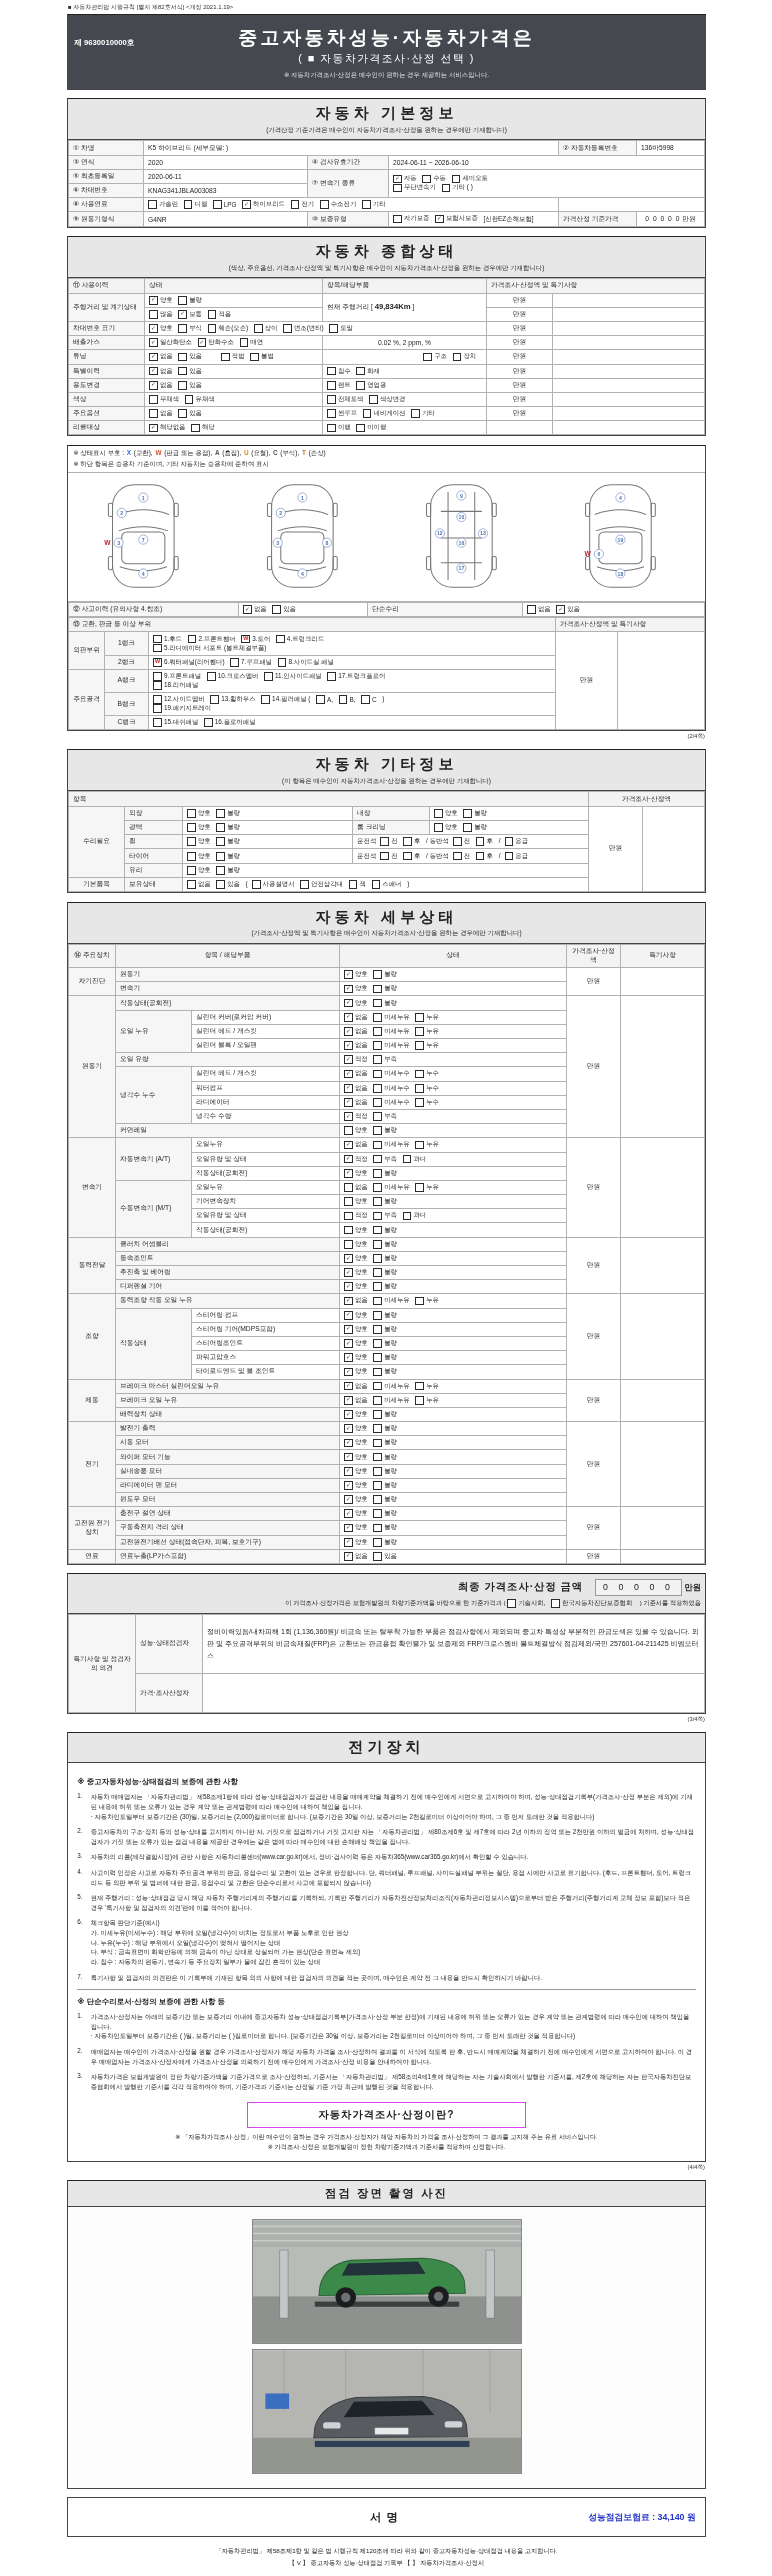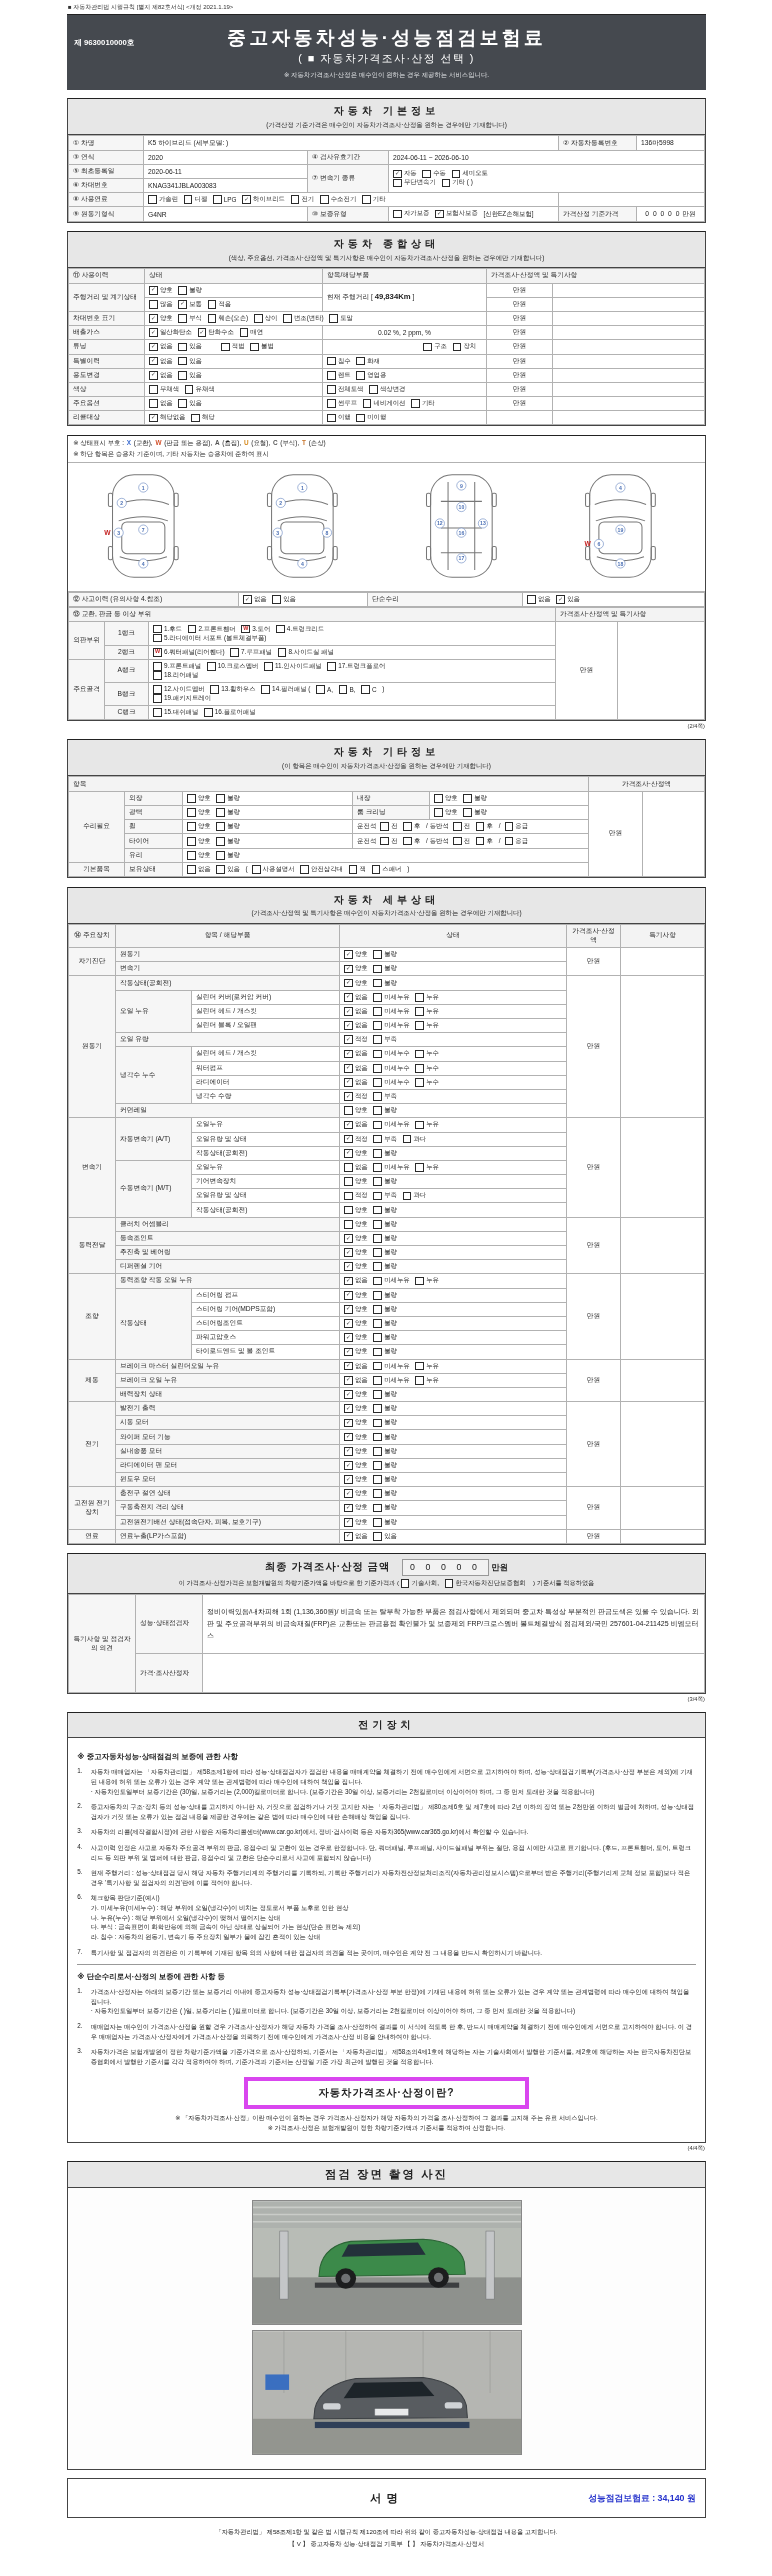--- a/index.html
+++ b/index.html
@@ -8,21 +8,21 @@
   .formref{font-size:6px;color:#333;padding:1px 0 2.1px 1px;}
   
   .titlebox{background:#45494f;color:#fff;text-align:center;padding:8.2px 5.2px 10.3px;position:relative;border-top:1.5px solid #222;}
   .titlebox h1{margin:2.1px 0 1px;font-size:19px;letter-spacing:3.1px;font-weight:bold;}
   .titlebox .tsub{font-size:10.8px;letter-spacing:1.5px;margin-top:1px;}
   .titlebox .tnote{font-size:6.4px;color:#e3e5e8;margin-top:4.1px;}
   .docno{position:absolute;left:7.2px;top:23px;font-size:7.7px;font-weight:bold;color:#fff;}
   
   .sec{border:0.8px solid #444;border-top:1.3px solid #222;margin-top:8.2px;background:#fff;}
   .band{background:#e7e7e7;text-align:center;padding:5.2px 3.1px 4.6px;border-bottom:0.8px solid #444;}
-  .band h2{margin:0;font-size:10px;letter-spacing:4.1px;font-weight:bold;}
+  .band h2{margin:0;font-size:15px;letter-spacing:4.1px;font-weight:bold;}
   .band .sub{font-size:6.4px;margin-top:2.6px;color:#222;}
   table{border-collapse:collapse;width:100%;}
   td,th{border:0.5px solid #b2b2b2;font-size:6.7px;padding:2.1px 4.1px;vertical-align:middle;}
   th{font-weight:normal;background:#f3f3f3;text-align:left;}
   .lb{background:#f6f6f6;}
   .ct{text-align:center;}
   .pr{text-align:center;}
   .pgmark{text-align:right;font-size:5.7px;color:#333;padding:1.5px 1px 0 0;}
   
   .cbi{display:inline-flex;align-items:center;margin-right:5.7px;white-space:nowrap;vertical-align:middle;}
@@ -31,53 +31,53 @@
   .cbl{font-size:6.4px;}
   .cbt{font-size:6.4px;margin-right:4.1px;}
   b.odo{font-size:7.7px;}
   
   .legendrow{border-bottom:0.5px solid #b2b2b2;padding:3.1px 5.2px;font-size:6.4px;}
   .legendrow .lk{font-weight:bold;margin:0 1px;}
   .diagwrap{padding:4.1px 2.1px;border-bottom:0.5px solid #b2b2b2;}
   
   .wdev{width:47px;}
   
-  .finalband{background:#e7e7e7;border:0.8px solid #444;border-top:1.3px solid #222;margin-top:8.2px;padding:5.2px 4.1px 4.6px;text-align:center;}
+  .finalband{background:#e7e7e7;border:0.8px solid #444;border-top:1.3px solid #222;margin-top:8.2px;padding:5.2px 4.1px 4.6px;text-align:right;}
   .finalband .fl{font-size:10.3px;font-weight:bold;letter-spacing:1px;margin-right:9.3px;}
   .digitbox{display:inline-block;background:#f2f2f2;border:0.5px solid #999;padding:2.1px 7.2px;font-size:8.8px;letter-spacing:4.1px;}
   .finalnote{font-size:6.2px;margin-top:3.6px;}
   
   .noticebody{padding:7.2px 9.3px 9.3px;}
   .nsec{font-size:7.5px;font-weight:bold;margin:7.2px 0 5.2px;}
   .ni{display:flex;margin:0 0 5.7px;}
   .ni .nn{width:13.4px;flex:0 0 auto;font-size:6.3px;}
   .ni .ntx{font-size:6.3px;line-height:1.55;white-space:pre-line;}
   .hr{border-top:0.5px solid #999;margin:6.2px 0;}
   
-  .pbox{width:268px;margin:10.3px auto 4.1px;border:4px solid #d946ef;text-align:center;padding:5.2px 4.1px;font-size:10.3px;font-weight:bold;letter-spacing:1px;}
+  .pbox{width:268px;margin:10.3px auto 4.1px;border:1px solid #d946ef;text-align:center;padding:5.2px 4.1px;font-size:10.3px;font-weight:bold;letter-spacing:1px;}
   .plines{text-align:center;font-size:6.2px;line-height:1.6;}
   
   .photo{display:block;margin:5.2px auto;border:0.5px solid #888;}
   
   .signrow{position:relative;height:38px;border:0.8px solid #444;margin-top:8.2px;}
   .signlabel{position:absolute;left:0;right:0;top:12.4px;text-align:center;font-size:11.3px;font-weight:bold;letter-spacing:5.2px;}
   .fee{position:absolute;right:9.3px;top:14.4px;font-size:8.8px;font-weight:bold;}
   .footerlines{text-align:center;font-size:6.2px;margin:8.2px 0 15.5px;line-height:1.9;color:#222;}
   .sp{letter-spacing:1px;}
 </style>
 </head>
 <body>
 
 <div class="page">
 
   <div class="formref">■ 자동차관리법 시행규칙 [별지 제82호서식] &lt;개정 2021.1.19&gt;</div>
 
   <div class="titlebox">
     <div class="docno">제 9630010000호</div>
-    <h1>중고자동차성능·성능점검보험료</h1>
+    <h1>중고자동차성능·자동차가격은</h1>
     <div class="tsub">( ■ 자동차가격조사·산정 선택 )</div>
     <div class="tnote">※ 자동차가격조사·산정은 매수인이 원하는 경우 제공하는 서비스입니다.</div>
   </div>
 
   <div class="sec">
     <div class="band">
       <h2>자동차 기본정보</h2>
       <div class="sub">(가격산정 기준가격은 매수인이 자동차가격조사·산정을 원하는 경우에만 기재합니다)</div>
     </div>
     <table>

